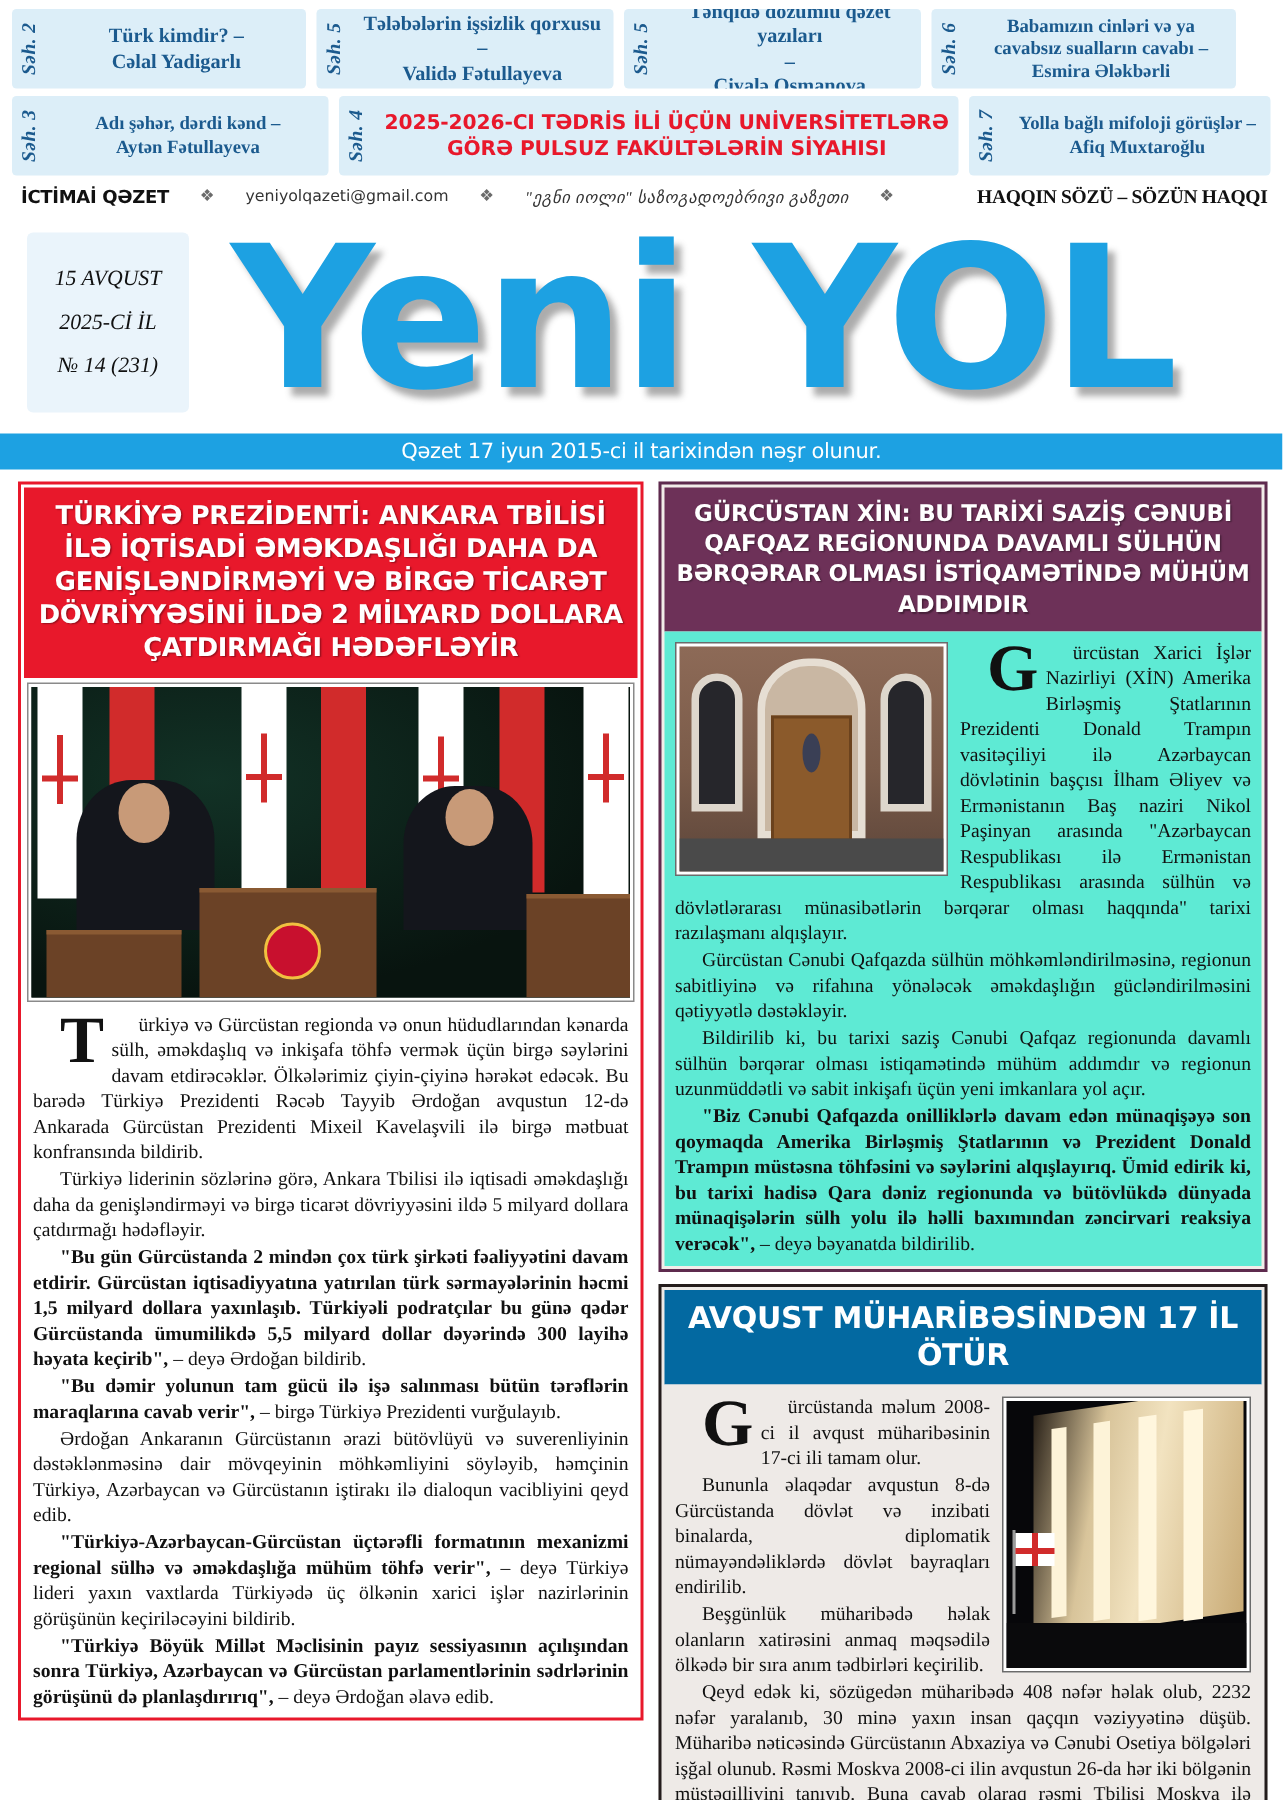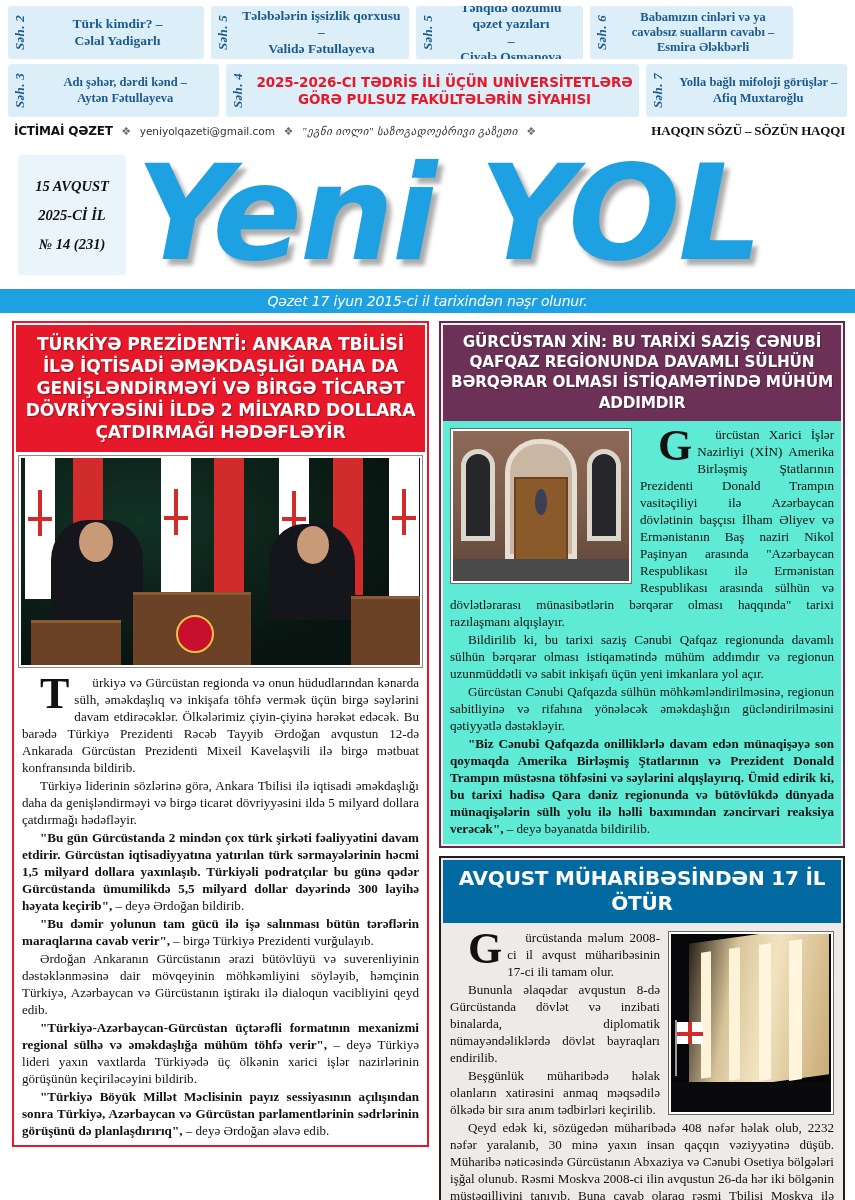--- a/index.html
+++ b/index.html
@@ -54,32 +54,32 @@
     font-family:"DejaVu Sans", sans-serif;
     font-weight:bold;
     font-size:13.5px;
     letter-spacing:-.1px;
     line-height:1.25;
   }
 
   
   .w1{width:196px;}
   .w2{width:198px;}
-  .w3{width:167px;align-items:center;}
+  .w3{width:198px;align-items:center;}
   .w4{width:203px;}
   
   .v1{width:212px;}
   .v2{width:414px;}
   .v3{width:201px;}
 
   
   .infobar{
     display:flex;align-items:center;
     padding:2px 10px 1px 14px;
-    gap:8px;
+    gap:20px;
     font-size:11px;
     color:#111;
     height:20px;
   }
   .infobar .lbl{
     font-family:"DejaVu Sans", sans-serif;
     font-weight:bold;font-size:12px;letter-spacing:-.2px;
   }
   .infobar .mail{
     font-family:"DejaVu Sans", sans-serif;
@@ -108,45 +108,45 @@
   }
   .datebox{
     position:absolute;left:18px;top:12px;
     width:108px;height:120px;
     background:#eaf4fb;
     border-radius:4px;
     display:flex;flex-direction:column;align-items:center;justify-content:center;
     gap:12px;
   }
   .datebox div{
-    font-style:italic;font-weight:bold;font-size:14.5px;color:#111;
+    font-style:italic;font-weight:normal;font-size:14.5px;color:#111;
     white-space:nowrap;
   }
   .logo{
-    position:absolute;left:136px;top:-4px;
-    font-family:"DejaVu Sans", sans-serif;
-    font-weight:bold;font-style:italic;
+    position:absolute;left:154px;top:-4px;
+    font-family:"DejaVu Sans", sans-serif;
+    font-weight:bold;
     font-size:132px;
     color:#1da1e2;
     letter-spacing:-2px;
     line-height:148px;
     text-shadow:5px 6px 4px rgba(70,70,70,.45);
     white-space:nowrap;
   }
   .logo .lc{text-transform:none;}
   .logo .uc{text-transform:uppercase;}
 
   .blueband{
     background:#1da1e2;
     height:24px;
     display:flex;align-items:center;justify-content:center;
     margin:0 0 0 0;
   }
   .blueband span{
-    color:#ffffff;font-style:italic;font-size:14px;
+    color:#ffffff;font-size:14px;
     font-family:"DejaVu Sans", sans-serif;
     letter-spacing:-.2px;
   }
 
   
   .content{
     display:flex;
     gap:10px;
     padding:8px 10px 6px 12px;
     box-sizing:border-box;
@@ -386,22 +386,22 @@
               <div style="position:absolute;left:8px;top:18px;width:34px;height:92px;border-radius:17px 17px 0 0;background:#26262b;border:5px solid #ddd6cc;box-sizing:border-box;"></div>
               <div style="position:absolute;right:8px;top:18px;width:34px;height:92px;border-radius:17px 17px 0 0;background:#26262b;border:5px solid #ddd6cc;box-sizing:border-box;"></div>
               <div style="position:absolute;left:50%;transform:translateX(-50%);top:8px;width:72px;height:120px;border-radius:34px 34px 0 0;background:#c9b7a3;border:5px solid #e6ded3;box-sizing:border-box;"></div>
               <div style="position:absolute;left:50%;transform:translateX(-50%);top:46px;width:54px;height:84px;background:#8b5a2b;border:2px solid #6b421d;box-sizing:border-box;"></div>
               <div style="position:absolute;left:50%;transform:translateX(-50%);top:58px;width:12px;height:26px;border-radius:50%;background:#3a3f55;"></div>
               <div style="position:absolute;left:0;bottom:0;width:100%;height:22px;background:#4a4a4a;"></div>
             </div>
           </div>
           <p class="dropcap">Gürcüstan Xarici İşlər Nazirliyi (XİN) Amerika Birləşmiş Ştatlarının Prezidenti Donald Trampın vasitəçiliyi ilə Azərbaycan dövlətinin başçısı İlham Əliyev və Ermənistanın Baş naziri Nikol Paşinyan arasında "Azərbaycan Respublikası ilə Ermənistan Respublikası arasında sülhün və dövlətlərarası münasibətlərin bərqərar olması haqqında" tarixi razılaşmanı alqışlayır.</p>
           <div class="clear"></div>
+          <p>Gürcüstan Cənubi Qafqazda sülhün möhkəmləndirilməsinə, regionun sabitliyinə və rifahına yönələcək əməkdaşlığın gücləndirilməsini qətiyyətlə dəstəkləyir.</p>
           <p>Bildirilib ki, bu tarixi saziş Cənubi Qafqaz regionunda davamlı sülhün bərqərar olması istiqamətində mühüm addımdır və regionun uzunmüddətli və sabit inkişafı üçün yeni imkanlara yol açır.</p>
-          <p>Gürcüstan Cənubi Qafqazda sülhün möhkəmləndirilməsinə, regionun sabitliyinə və rifahına yönələcək əməkdaşlığın gücləndirilməsini qətiyyətlə dəstəkləyir.</p>
           <p><b>"Biz Cənubi Qafqazda onilliklərlə davam edən münaqişəyə son qoymaqda Amerika Birləşmiş Ştatlarının və Prezident Donald Trampın müstəsna töhfəsini və səylərini alqışlayırıq. Ümid edirik ki, bu tarixi hadisə Qara dəniz regionunda və bütövlükdə dünyada münaqişələrin sülh yolu ilə həlli baxımından zəncirvari reaksiya verəcək",</b><span> – deyə bəyanatda bildirilib.</span></p>
         </div>
       </div>
 
       <div class="darkframe">
         <div class="hl-dark">AVQUST MÜHARİBƏSİNDƏN 17 İL ÖTÜR</div>
         <div class="art2-body body-text">
           <div class="float-img-r">
             <div class="photo-night">
               <div style="position:absolute;left:18px;top:0;width:140px;height:150px;background:linear-gradient(100deg,#2a2219 0%, #d8c49a 30%, #f2e3c0 55%, #c9ab76 100%);transform:skewY(-8deg);"></div>

